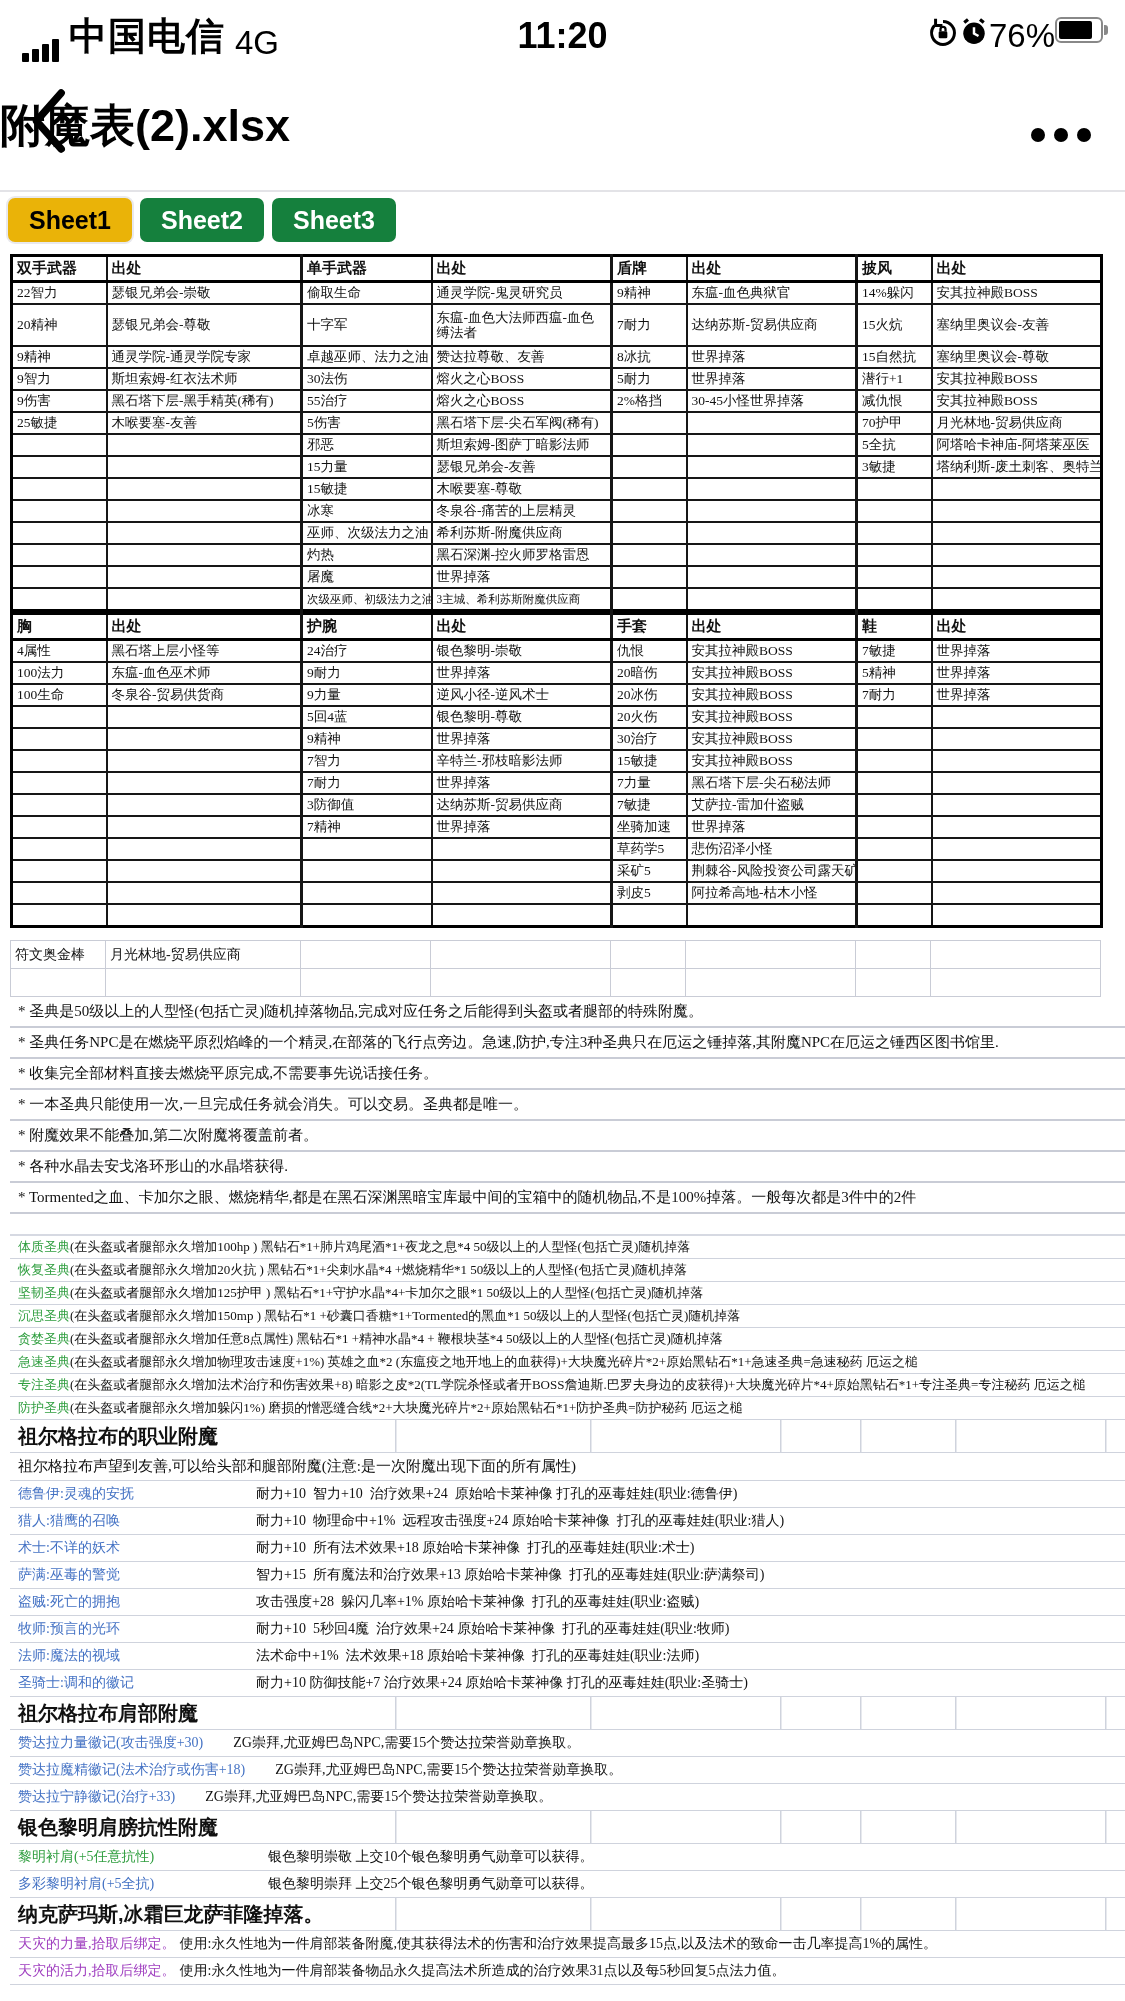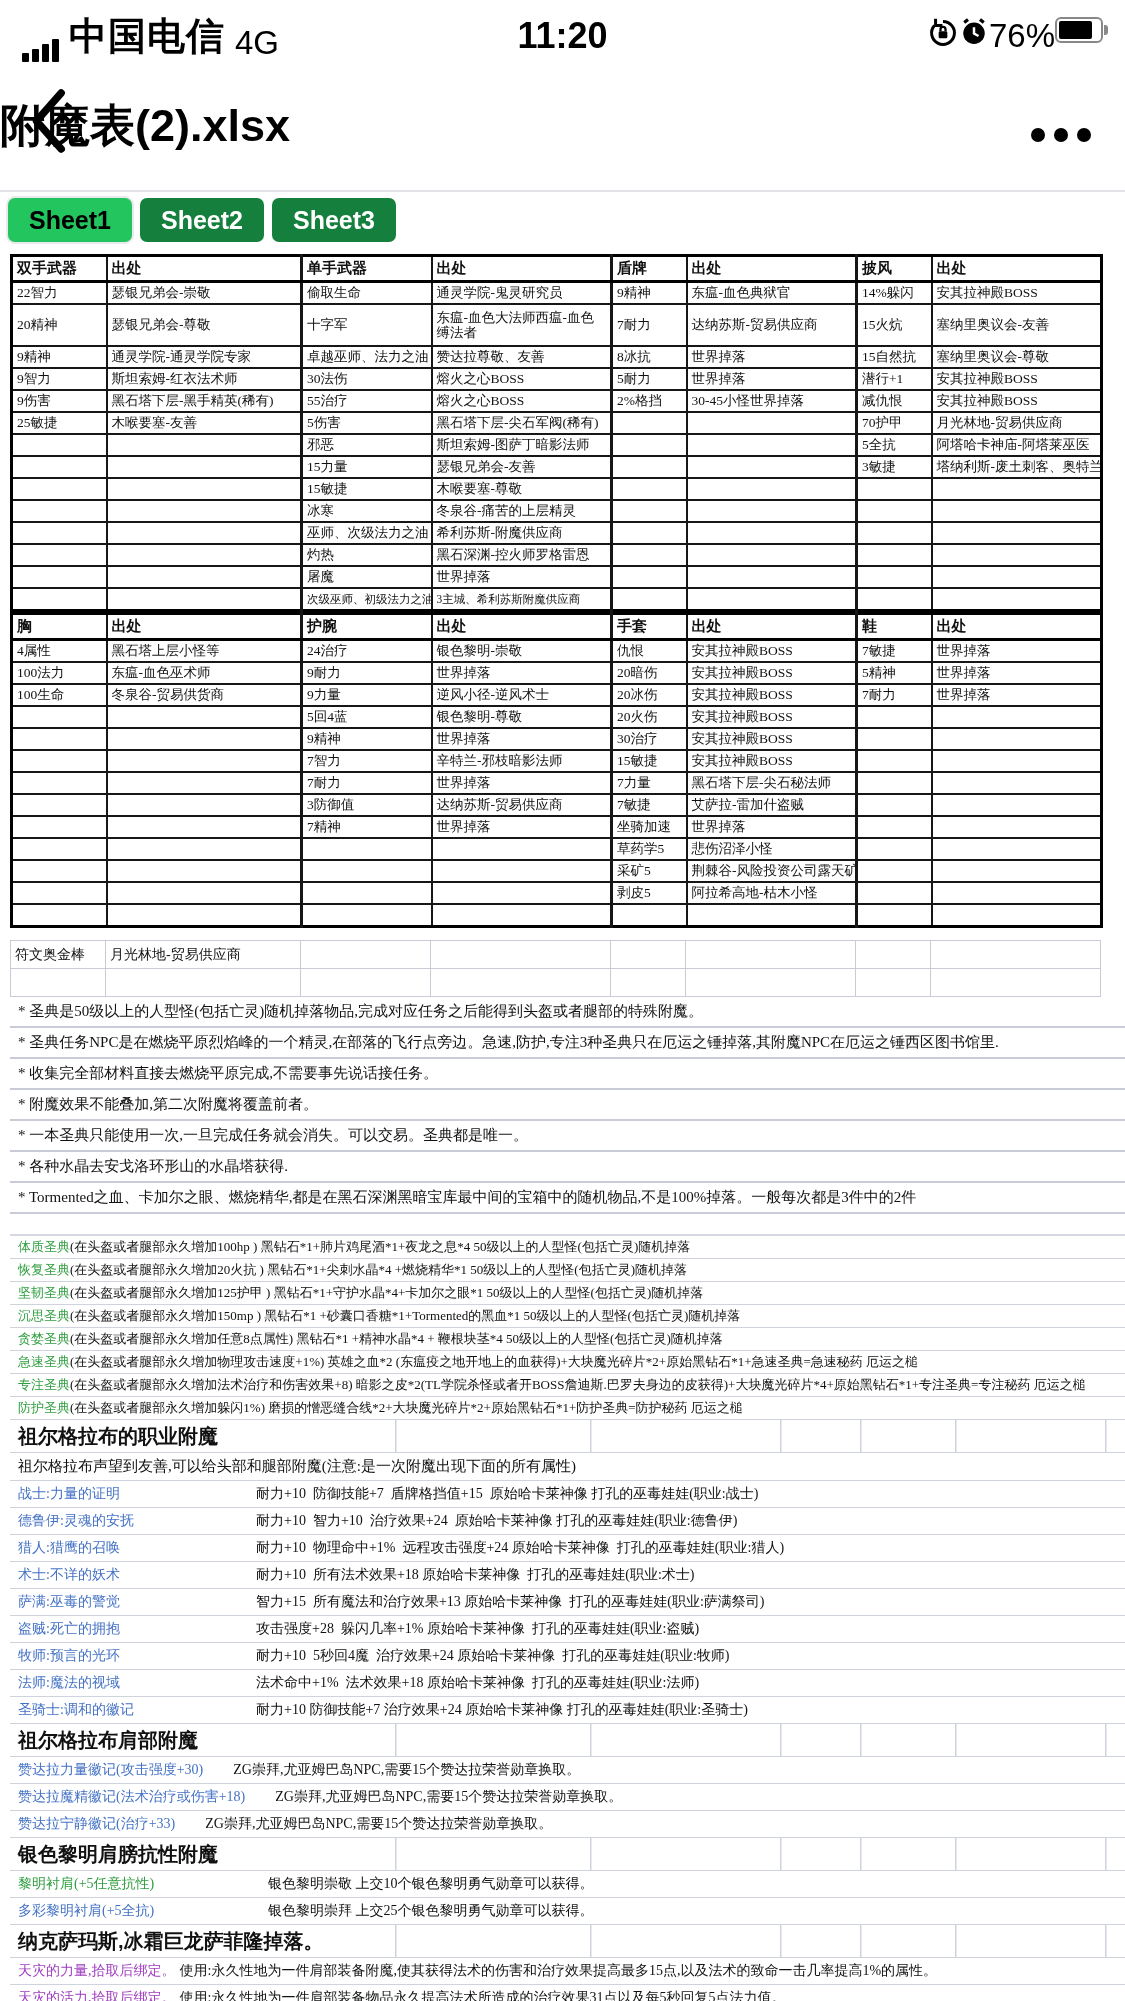--- a/index.html
+++ b/index.html
@@ -24,21 +24,21 @@
   .navbar{position:relative;height:118px}
   .back{position:absolute;left:28px;top:26px;width:40px;height:64px;cursor:pointer}
   .navtitle{text-align:left;font-size:45px;font-weight:600;padding-top:34px}
   .more{position:absolute;right:34px;top:66px;display:flex;gap:9px;cursor:pointer}
   .more i{width:14px;height:14px;border-radius:50%;background:#000;display:block}
 
   
   .tabbar{margin-top:10px;border-top:2px solid #e3e3e7;padding:6px 0 6px 8px;display:flex;gap:8px}
   .tab{min-width:96px;padding:0 14px;height:44px;line-height:44px;text-align:center;
        font-weight:700;font-size:25px;border-radius:7px;background:#15803d;color:#fff;cursor:pointer}
-  .tab.active{background:#22c55e;color:#000;box-shadow:0 0 0 2px #e9e9ed}
+  .tab.active{background:#eab308;color:#000;box-shadow:0 0 0 2px #e9e9ed}
 
   
   .sheet{padding:6px 0 0 10px;font-family:"Liberation Serif",serif;color:#111}
   table.grid{border-collapse:collapse;table-layout:fixed;width:1090px;border:3px solid #000;margin-bottom:0}
   .grid col:nth-child(1){width:95px}.grid col:nth-child(2){width:195px}
   .grid col:nth-child(3){width:130px}.grid col:nth-child(4){width:180px}
   .grid col:nth-child(5){width:75px}.grid col:nth-child(6){width:170px}
   .grid col:nth-child(7){width:75px}.grid col:nth-child(8){width:170px}
   .grid th,.grid td{border:2px solid #161616;padding:0 4px;height:20px;font-size:13.5px;
        text-align:left;white-space:nowrap;overflow:hidden;font-weight:normal}
@@ -496,43 +496,42 @@
           <td></td>
           <td></td>
         </tr>
       </tbody>
   </table>
 
   <div id="notes">
       <div class="note">* 圣典是50级以上的人型怪(包括亡灵)随机掉落物品,完成对应任务之后能得到头盔或者腿部的特殊附魔。</div>
       <div class="note">* 圣典任务NPC是在燃烧平原烈焰峰的一个精灵,在部落的飞行点旁边。急速,防护,专注3种圣典只在厄运之锤掉落,其附魔NPC在厄运之锤西区图书馆里.</div>
       <div class="note">* 收集完全部材料直接去燃烧平原完成,不需要事先说话接任务。</div>
+      <div class="note">* 一本圣典只能使用一次,一旦完成任务就会消失。可以交易。圣典都是唯一。</div>
       <div class="note">* 附魔效果不能叠加,第二次附魔将覆盖前者。</div>
-      <div class="note">* 一本圣典只能使用一次,一旦完成任务就会消失。可以交易。圣典都是唯一。</div>
       <div class="note">* 各种水晶去安戈洛环形山的水晶塔获得.</div>
       <div class="note">* Tormented之血、卡加尔之眼、燃烧精华,都是在黑石深渊黑暗宝库最中间的宝箱中的随机物品,不是100%掉落。一般每次都是3件中的2件</div>
     </div>
 
   <div class="gap"></div>
 
   <div id="codex">
       <div class="line"><span class="lbl green">体质圣典</span><span>(在头盔或者腿部永久增加100hp ) 黑钻石*1+肺片鸡尾酒*1+夜龙之息*4 50级以上的人型怪(包括亡灵)随机掉落</span></div>
       <div class="line"><span class="lbl green">恢复圣典</span><span>(在头盔或者腿部永久增加20火抗 ) 黑钻石*1+尖刺水晶*4 +燃烧精华*1 50级以上的人型怪(包括亡灵)随机掉落</span></div>
       <div class="line"><span class="lbl green">坚韧圣典</span><span>(在头盔或者腿部永久增加125护甲 ) 黑钻石*1+守护水晶*4+卡加尔之眼*1 50级以上的人型怪(包括亡灵)随机掉落</span></div>
       <div class="line"><span class="lbl green">沉思圣典</span><span>(在头盔或者腿部永久增加150mp ) 黑钻石*1 +砂囊口香糖*1+Tormented的黑血*1 50级以上的人型怪(包括亡灵)随机掉落</span></div>
       <div class="line"><span class="lbl green">贪婪圣典</span><span>(在头盔或者腿部永久增加任意8点属性) 黑钻石*1 +精神水晶*4 + 鞭根块茎*4 50级以上的人型怪(包括亡灵)随机掉落</span></div>
       <div class="line"><span class="lbl green">急速圣典</span><span>(在头盔或者腿部永久增加物理攻击速度+1%) 英雄之血*2 (东瘟疫之地开地上的血获得)+大块魔光碎片*2+原始黑钻石*1+急速圣典=急速秘药 厄运之槌</span></div>
       <div class="line"><span class="lbl green">专注圣典</span><span>(在头盔或者腿部永久增加法术治疗和伤害效果+8) 暗影之皮*2(TL学院杀怪或者开BOSS詹迪斯.巴罗夫身边的皮获得)+大块魔光碎片*4+原始黑钻石*1+专注圣典=专注秘药 厄运之槌</span></div>
       <div class="line"><span class="lbl green">防护圣典</span><span>(在头盔或者腿部永久增加躲闪1%) 磨损的憎恶缝合线*2+大块魔光碎片*2+原始黑钻石*1+防护圣典=防护秘药 厄运之槌</span></div>
     </div>
 
   <div class="sec-title">祖尔格拉布的职业附魔</div>
   <div class="intro">祖尔格拉布声望到友善,可以给头部和腿部附魔(注意:是一次附魔出现下面的所有属性)</div>
   <div id="zg-class" class="classline">
-      <div class="line"><span class="lbl blue">战士:力量的证明</span><span>耐力+10  防御技能+7  盾牌格挡值+15  原始哈卡莱神像 打孔的巫毒娃娃(职业:战士)</span></div>
       <div class="line"><span class="lbl blue">德鲁伊:灵魂的安抚</span><span>耐力+10  智力+10  治疗效果+24  原始哈卡莱神像 打孔的巫毒娃娃(职业:德鲁伊)</span></div>
       <div class="line"><span class="lbl blue">猎人:猎鹰的召唤</span><span>耐力+10  物理命中+1%  远程攻击强度+24 原始哈卡莱神像  打孔的巫毒娃娃(职业:猎人)</span></div>
       <div class="line"><span class="lbl blue">术士:不详的妖术</span><span>耐力+10  所有法术效果+18 原始哈卡莱神像  打孔的巫毒娃娃(职业:术士)</span></div>
       <div class="line"><span class="lbl blue">萨满:巫毒的警觉</span><span>智力+15  所有魔法和治疗效果+13 原始哈卡莱神像  打孔的巫毒娃娃(职业:萨满祭司)</span></div>
       <div class="line"><span class="lbl blue">盗贼:死亡的拥抱</span><span>攻击强度+28  躲闪几率+1% 原始哈卡莱神像  打孔的巫毒娃娃(职业:盗贼)</span></div>
       <div class="line"><span class="lbl blue">牧师:预言的光环</span><span>耐力+10  5秒回4魔  治疗效果+24 原始哈卡莱神像  打孔的巫毒娃娃(职业:牧师)</span></div>
       <div class="line"><span class="lbl blue">法师:魔法的视域</span><span>法术命中+1%  法术效果+18 原始哈卡莱神像  打孔的巫毒娃娃(职业:法师)</span></div>
       <div class="line"><span class="lbl blue">圣骑士:调和的徽记</span><span>耐力+10 防御技能+7 治疗效果+24 原始哈卡莱神像 打孔的巫毒娃娃(职业:圣骑士)</span></div>
     </div>
 

